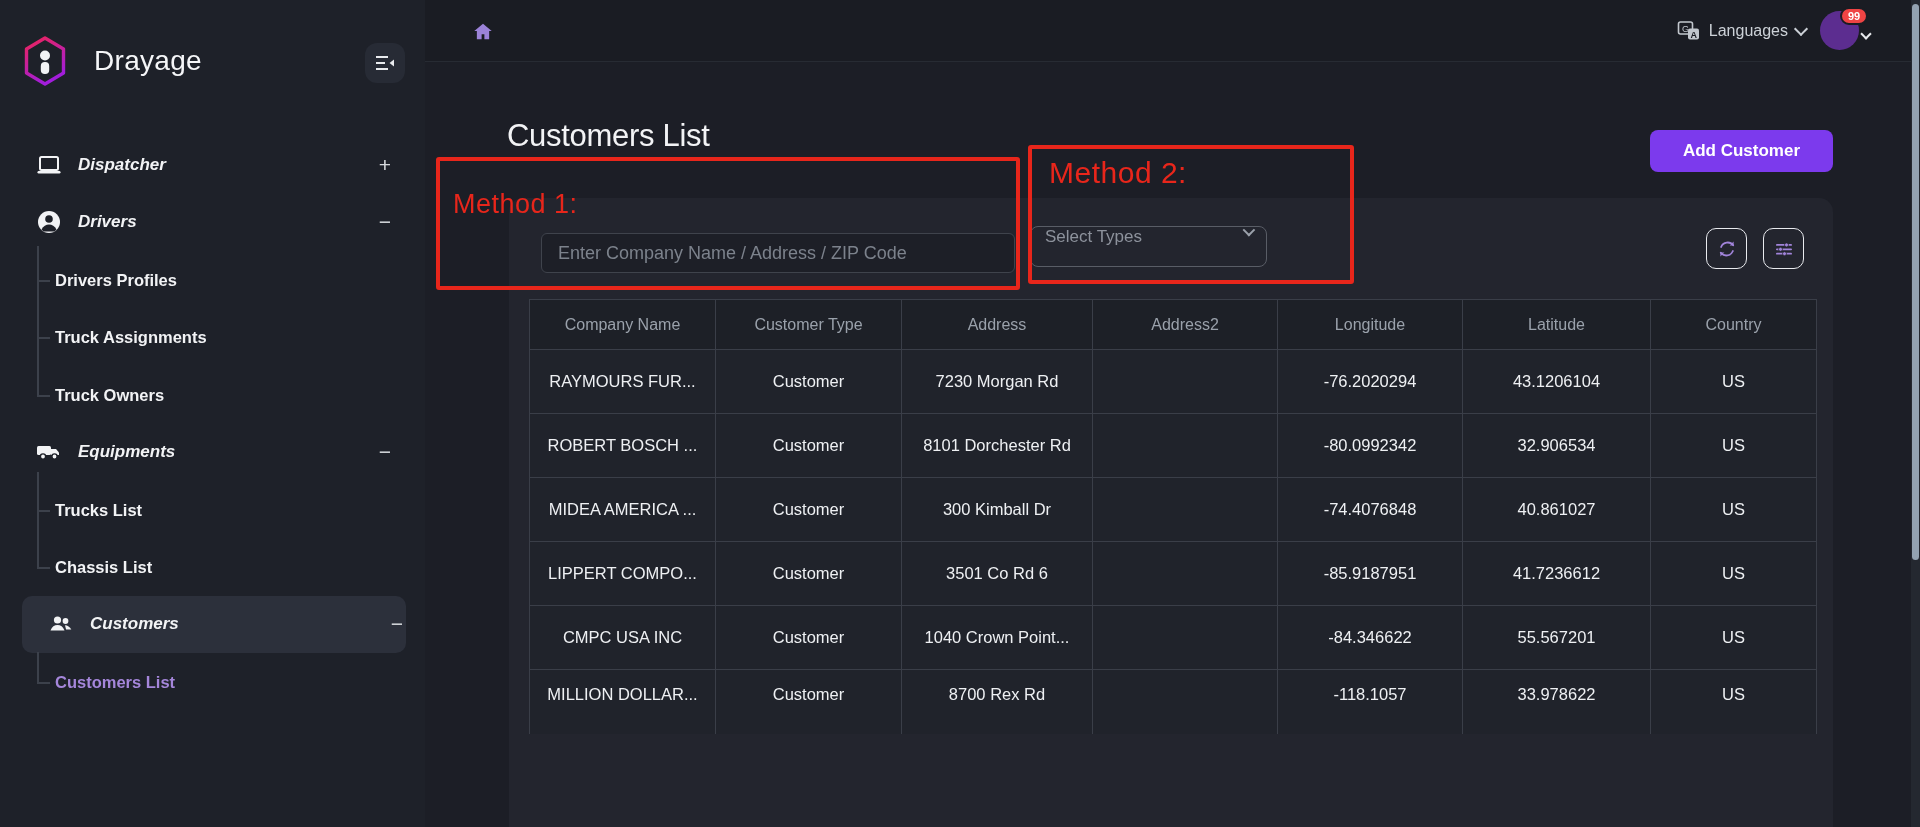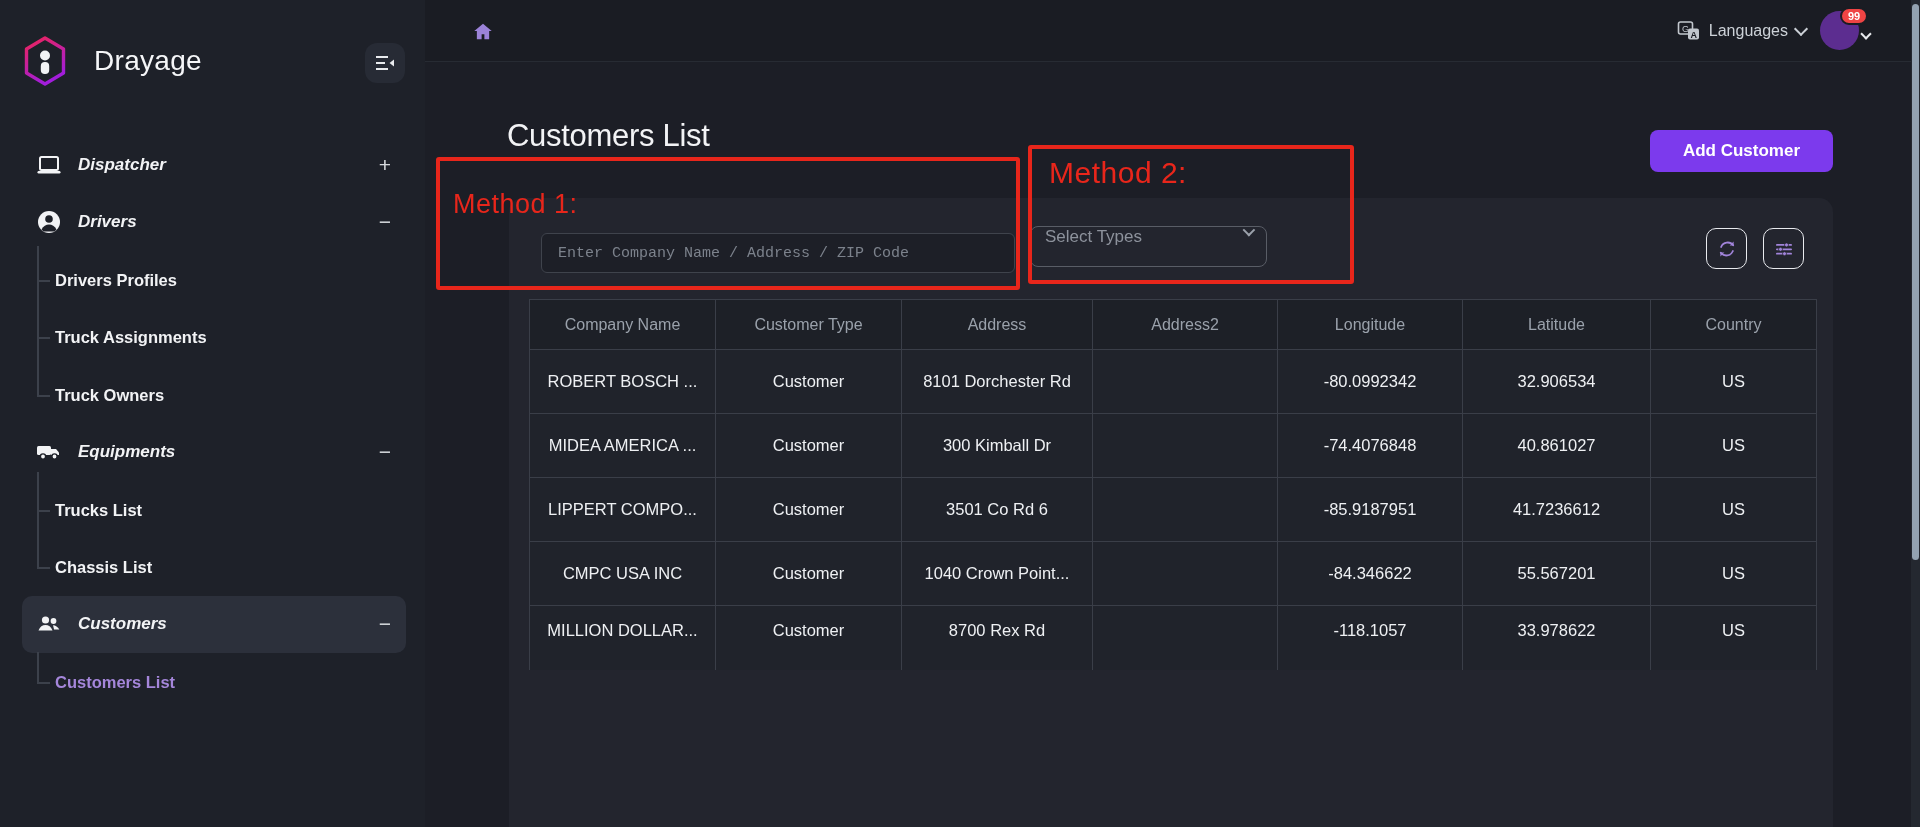--- a/index.html
+++ b/index.html
@@ -32,21 +32,21 @@
   .expander { position:absolute; left:374px; width:22px; text-align:center; color:#d6d9dd; font-size:21px; font-weight:300; }
   .hl { position:absolute; left:22px; top:596px; width:384px; height:57px; background:#2c303b; border-radius:10px; }
   .tree-v { position:absolute; left:37px; width:1.5px; background:#3c414b; }
   .tree-h { position:absolute; left:37px; width:13px; height:1.5px; background:#3c414b; }
 
   
   .page-title { position:absolute; left:507px; top:118px; color:#f2f3f5; font-size:31px; font-weight:500; letter-spacing:-.3px; z-index:3; }
   .add-btn { position:absolute; left:1650px; top:130px; width:183px; height:42px; background:#7c3aed; border:none; border-radius:8px; color:#fff; font-size:17px; font-weight:700; font-family:"Liberation Sans",sans-serif; cursor:pointer; z-index:3; }
   .card { position:absolute; left:509px; top:198px; width:1324px; height:629px; background:#23252e; border-radius:14px 14px 0 0; z-index:2; }
 
-  .search-input { position:absolute; left:32px; top:35px; width:474px; height:40px; background:#1d1f27; border:1px solid #3f434c; border-radius:6px; color:#dfe2e6; font-size:15px; font-family:Liberation Mono, monospace; padding:0 16px; outline:none; }
+  .search-input { position:absolute; left:32px; top:35px; width:474px; height:40px; background:#1d1f27; border:1px solid #3f434c; border-radius:6px; color:#dfe2e6; font-size:18px; font-family:Liberation Sans, sans-serif; padding:0 16px; outline:none; }
   .search-input::placeholder { color:#7c828c; }
   .type-select { position:absolute; left:521px; top:28px; width:237px; height:41px; border:1px solid #595d66; border-radius:8px; display:flex; align-items:flex-start; padding:0 14px; cursor:pointer; }
   .type-select .sel-txt { color:#8d929c; font-size:17px; }
   .type-select .sel-chev { position:absolute; right:14px; width:9px; height:9px; border-right:2px solid #9ba1ab; border-bottom:2px solid #9ba1ab; transform:rotate(45deg) translateY(-2px); }
   .icon-btn { position:absolute; top:30px; width:41px; height:41px; background:transparent; border:1px solid #e8eaee; border-radius:10px; display:flex; align-items:center; justify-content:center; cursor:pointer; }
   .icon-btn.refresh { left:1197px; }
   .icon-btn.filter { left:1254px; }
 
   
   .tbl-wrap { position:absolute; left:20px; top:101px; width:1287px; }
@@ -155,21 +155,21 @@
             </svg></span>
           <span class="lbl-parent">Equipments</span>
           <span class="expander">−</span>
         </div>
         <div class="side-item" style="top: 510px; text-decoration: underline;">
           <span class="lbl-sub">Trucks List</span>
         </div>
         <div class="side-item" style="top: 567px;">
           <span class="lbl-sub">Chassis List</span>
         </div>
-        <div class="side-item" style="top: 624px;">
+        <div class="side-item" style="top: 624px; margin-left: 12px;">
           <span class="ic"><svg viewBox="0 0 26 26">
               <circle cx="9.5" cy="9" r="3.6" fill="#f2f3f5"></circle>
               <circle cx="17.5" cy="10" r="2.9" fill="#f2f3f5"></circle>
               <path d="M2.5 19.5c1.5-3.6 3.9-5.4 7-5.4s5.5 1.8 7 5.4z" fill="#f2f3f5"></path>
               <path d="M17 14.2c2.6.1 4.8 1.6 6.3 4.4h-5.2z" fill="#f2f3f5"></path>
             </svg></span>
           <span class="lbl-parent">Customers</span>
           <span class="expander">−</span>
         </div>
         <div class="side-item" style="top: 682px;">
@@ -234,20 +234,29 @@
               <th>Customer Type</th>
               <th>Address</th>
               <th>Address2</th>
               <th>Longitude</th>
               <th>Latitude</th>
               <th>Country</th>
             </tr>
           </thead>
         <tbody id="tbl-body">
             <tr>
+              <td>RAYMOURS FUR...</td>
+              <td>Customer</td>
+              <td>7230 Morgan Rd</td>
+              <td></td>
+              <td>-76.2020294</td>
+              <td>43.1206104</td>
+              <td>US</td>
+            </tr>
+            <tr>
               <td>ROBERT BOSCH ...</td>
               <td>Customer</td>
               <td>8101 Dorchester Rd</td>
               <td></td>
               <td>-80.0992342</td>
               <td>32.906534</td>
               <td>US</td>
             </tr>
             <tr>
               <td>MIDEA AMERICA ...</td>

